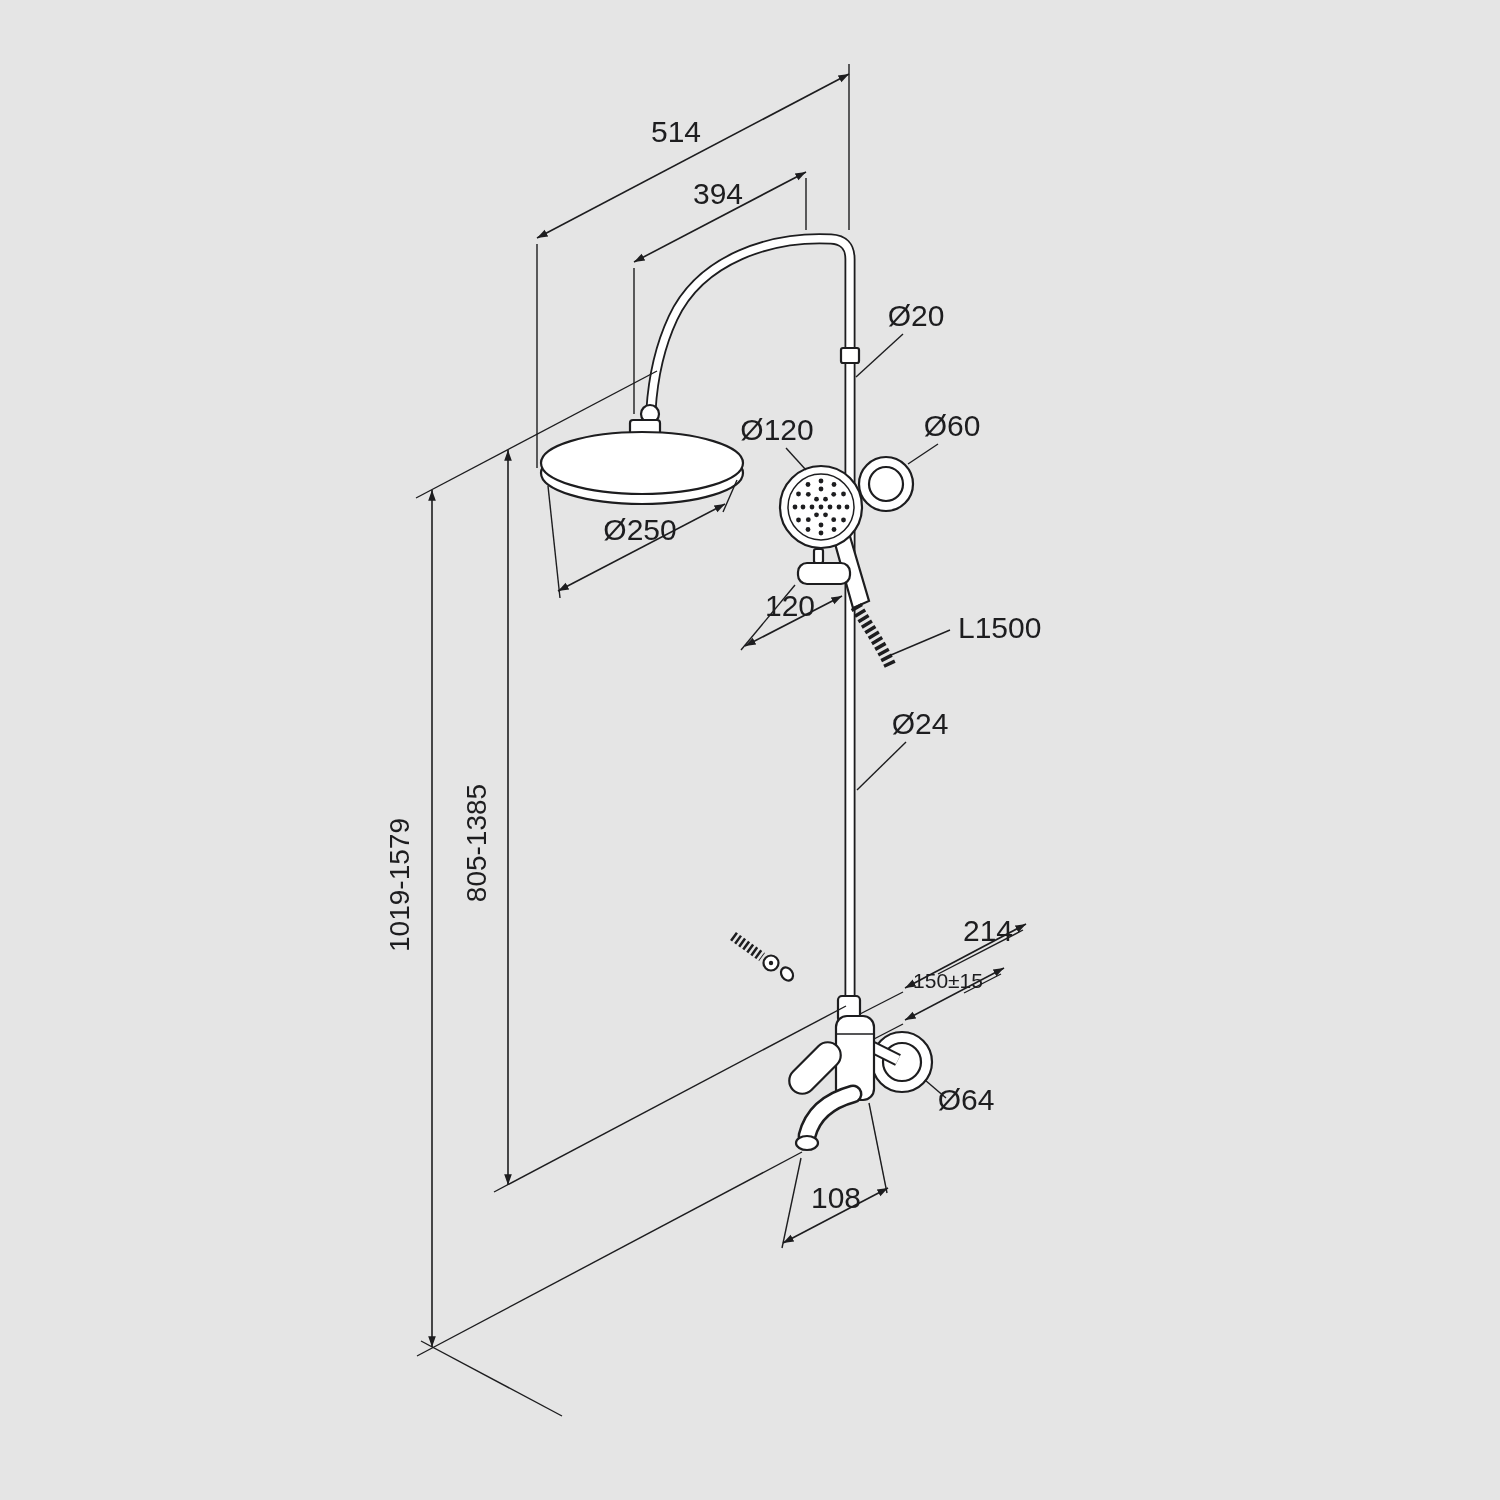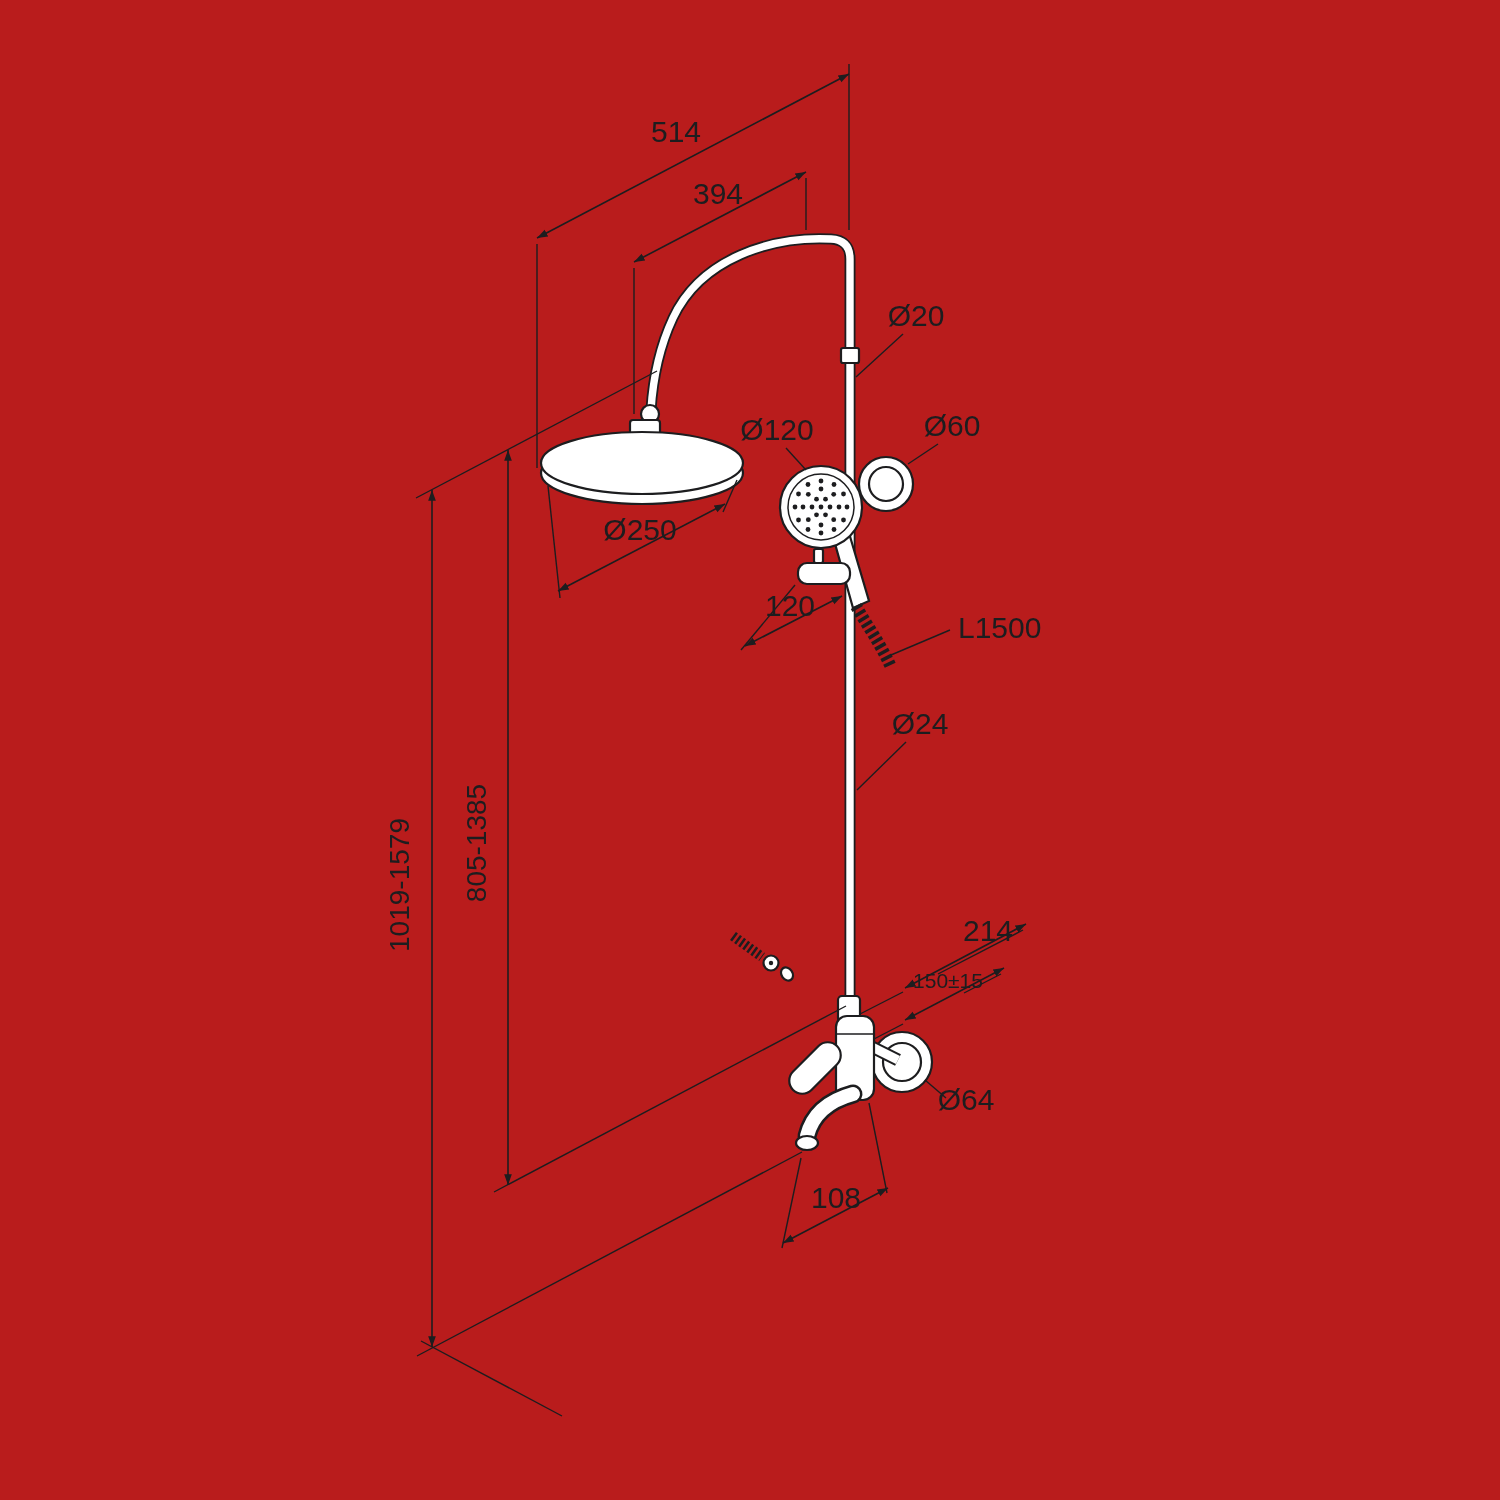--- a/index.html
+++ b/index.html
@@ -1,16 +1,16 @@
 <!DOCTYPE html>
 <html><head>
 <meta charset="utf-8">
 <style>
   html,body{margin:0;padding:0;background:#ffffff;}
-  .canvas{width:1500px;height:1500px;background:#b91c1c;position:relative;font-family:"Liberation Sans",sans-serif;}
+  .canvas{width:1500px;height:1500px;background:#e5e5e5;position:relative;font-family:"Liberation Sans",sans-serif;}
   svg{display:block;}
   text{font-size:30px;fill:#1d1d1f;font-family:"Liberation Sans",sans-serif;}
   .sm{font-size:21px;}
   .vt{font-size:28px;}
   .dim{stroke:#1d1d1f;stroke-width:1.6;fill:none;}
   .ext,.leader{stroke:#1d1d1f;stroke-width:1.4;fill:none;}
   .o{stroke:#1d1d1f;stroke-width:2.2;fill:#ffffff;}
   .thin{stroke:#1d1d1f;stroke-width:1.5;fill:none;}
   .pipe-o{stroke:#1d1d1f;stroke-width:11;fill:none;}
   .pipe-i{stroke:#ffffff;stroke-width:7.4;fill:none;}

